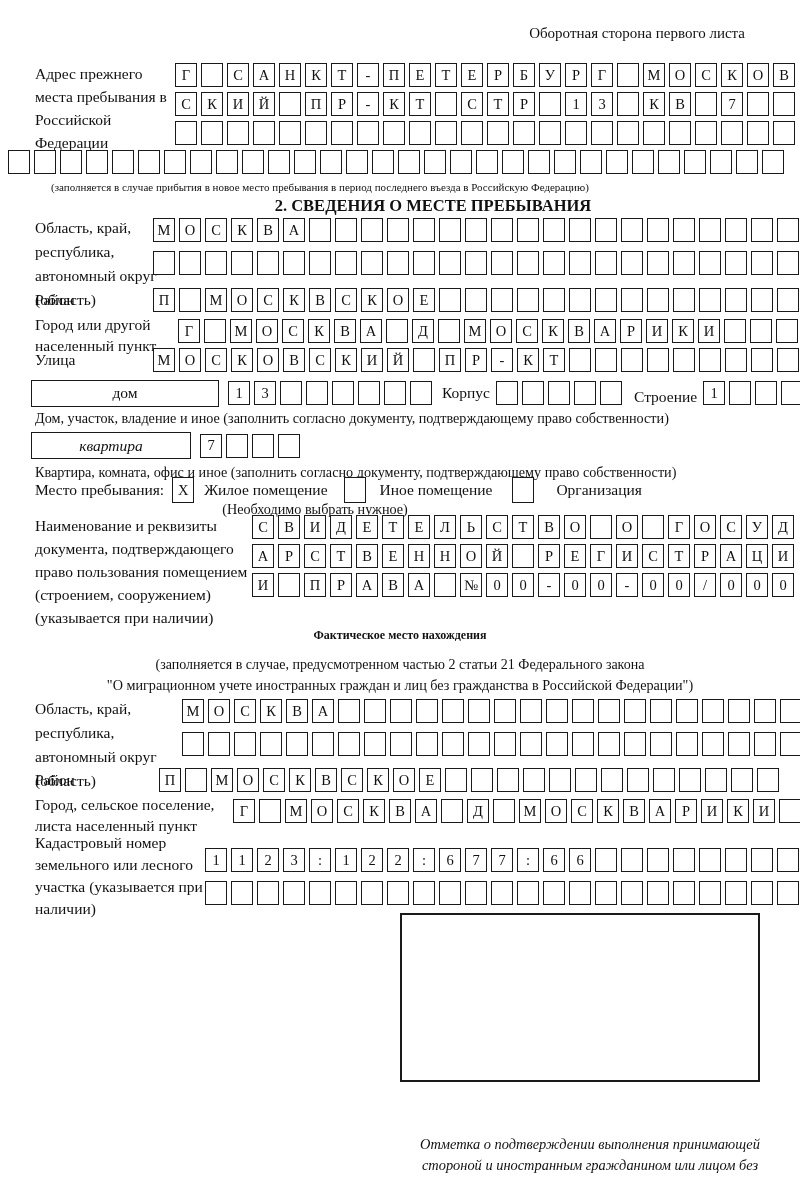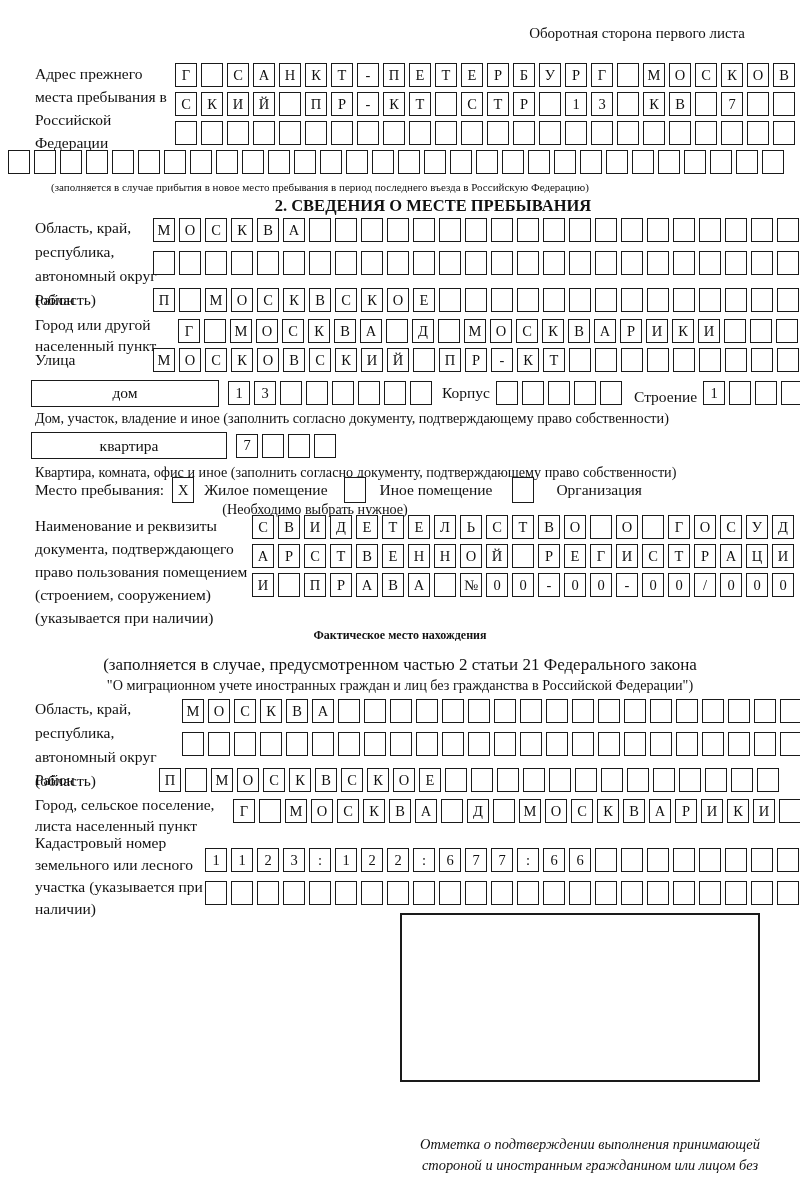--- a/index.html
+++ b/index.html
@@ -314,21 +314,21 @@
     <div class="crow" style="margin-left:6px;">
         <span class="cbox">1</span>
         <span class="cbox"></span>
         <span class="cbox"></span>
         <span class="cbox"></span>
       </div>
   </div>
   <div class="abs cap" style="left:35px;top:409px;font-size:14.2px;">Дом, участок, владение и иное (заполнить согласно документу, подтверждающему право собственности)</div>
 
   <div class="abs inline-row" style="left:31px;top:432px;">
-    <div class="bigbox" style="width:196px;">квартира</div>
+    <div class="bigbox" style="width:160px;font-style:italic;">квартира</div>
     <div class="crow" style="margin-left:9px;">
         <span class="cbox">7</span>
         <span class="cbox"></span>
         <span class="cbox"></span>
         <span class="cbox"></span>
       </div>
   </div>
   <div class="abs cap" style="left:35px;top:463px;font-size:14.2px;">Квартира, комната, офис и иное (заполнить согласно документу, подтверждающему право собственности)</div>
 
   <div class="abs inline-row mrow" style="left:35px;top:477px;">
@@ -413,21 +413,21 @@
       <span class="cbox">-</span>
       <span class="cbox">0</span>
       <span class="cbox">0</span>
       <span class="cbox">/</span>
       <span class="cbox">0</span>
       <span class="cbox">0</span>
       <span class="cbox">0</span>
     </div>
 
   <div class="abs title" style="top:628px;font-size:12px;">Фактическое место нахождения</div>
-  <div class="abs cap center" style="left:0;top:656px;width:800px;font-size:17px;">(заполняется в случае, предусмотренном частью 2 статьи 21 Федерального закона</div>
+  <div class="abs cap center" style="left:0;top:656px;width:800px;font-size:14px;">(заполняется в случае, предусмотренном частью 2 статьи 21 Федерального закона</div>
   <div class="abs cap center" style="left:0;top:676px;width:800px;font-size:14.2px;">"О миграционном учете иностранных граждан и лиц без гражданства в Российской Федерации")</div>
 
   <div class="abs lbl" style="left:35px;top:697px;width:150px;line-height:24px;">Область, край, республика, автономный округ (область)</div>
   <div class="abs crow" style="left:182px;top:699px;">
       <span class="cbox">М</span>
       <span class="cbox">О</span>
       <span class="cbox">С</span>
       <span class="cbox">К</span>
       <span class="cbox">В</span>
       <span class="cbox">А</span>

